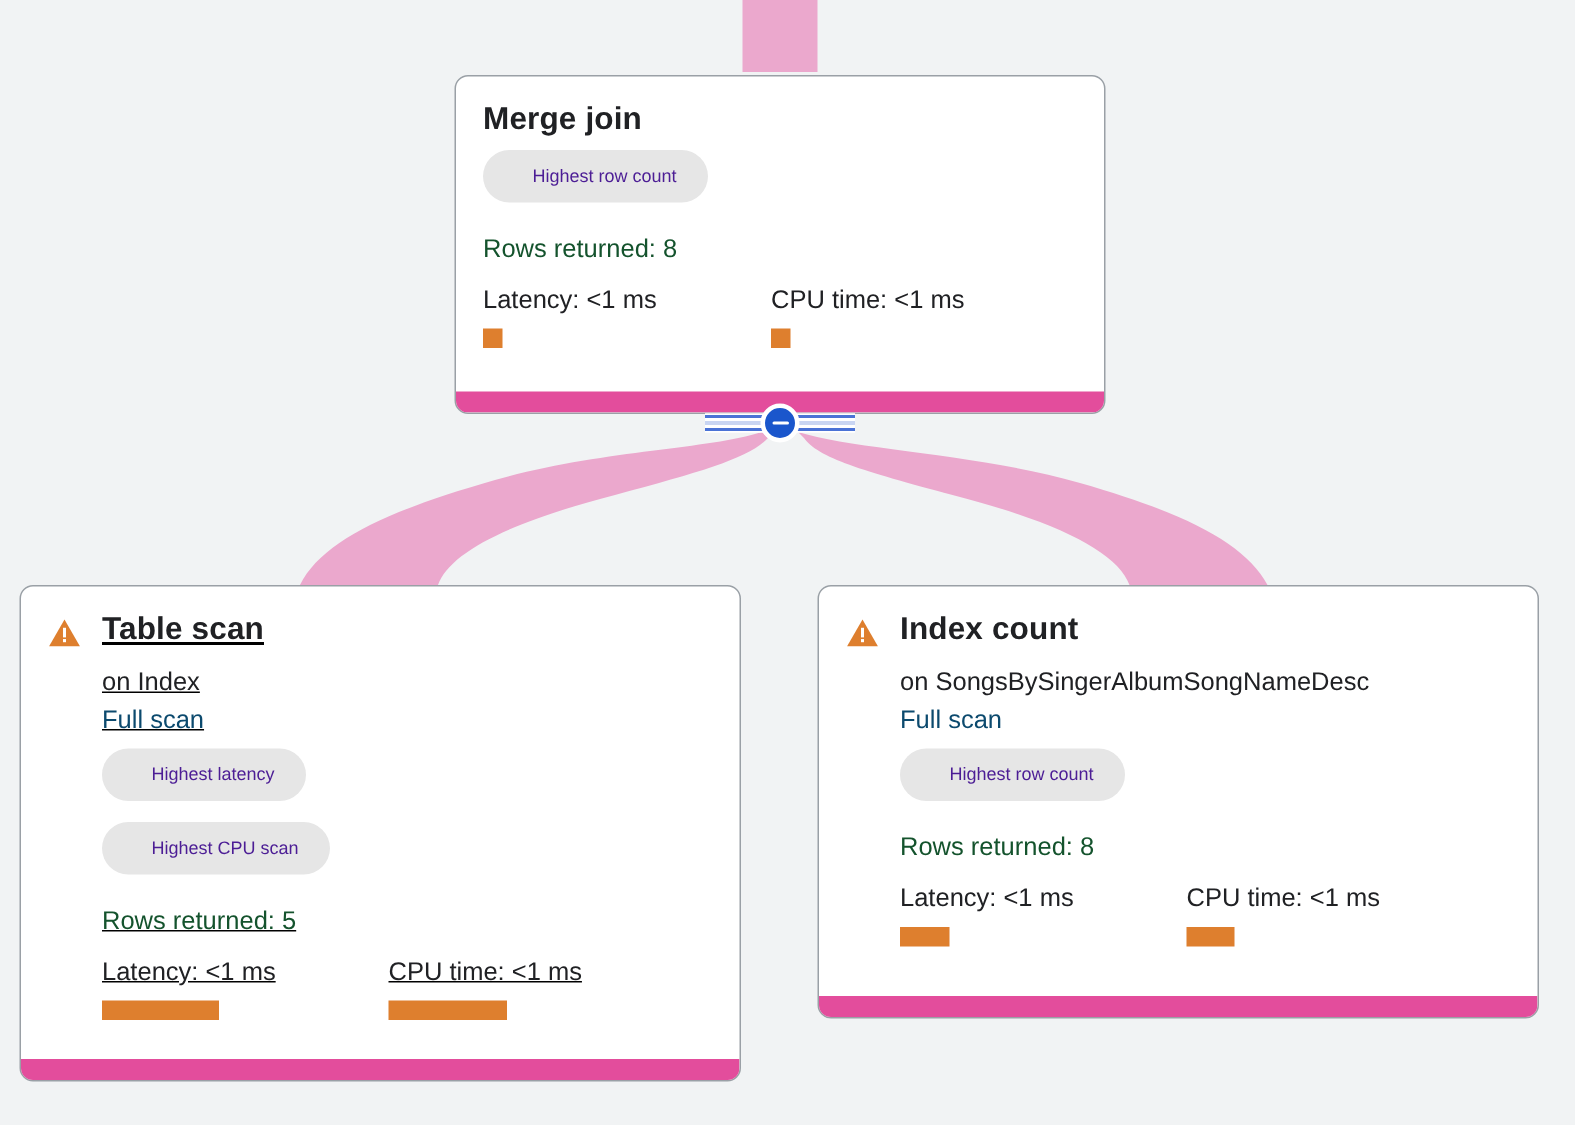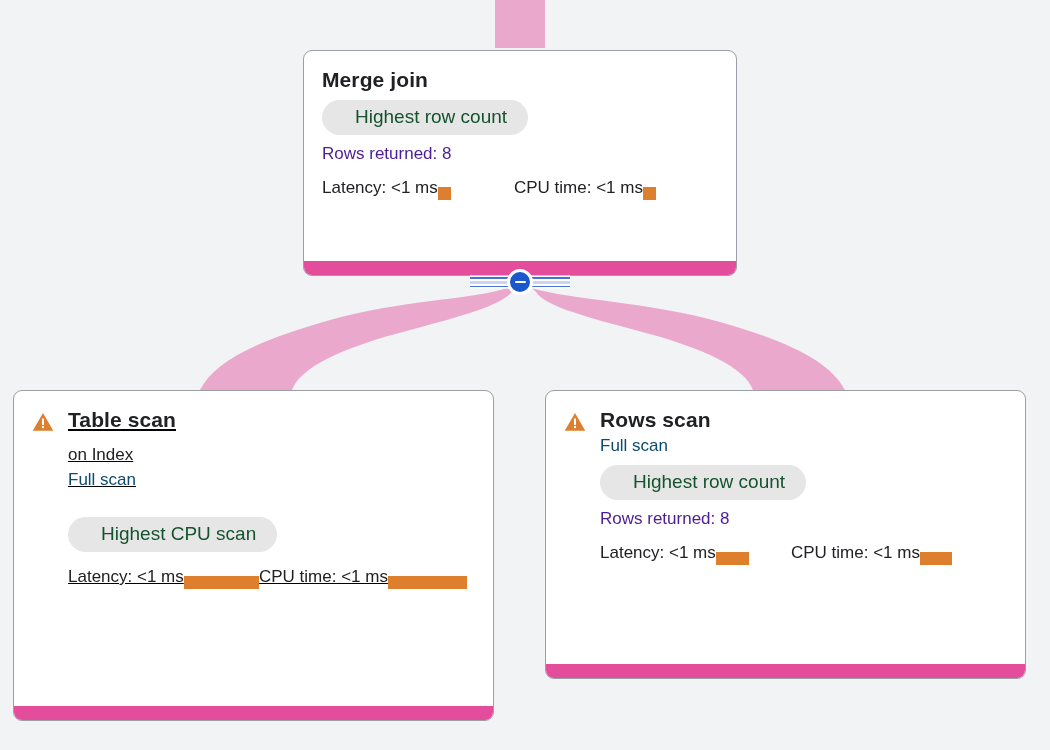--- a/index.html
+++ b/index.html
@@ -77,41 +77,41 @@
     color: #0c4a6e;
     line-height: 24px;
     margin-top: 1px;
   }
   .badges {
     margin-top: 7px;
   }
   .badge {
     display: inline-block;
     background: #e6e6e6;
-    color: #14532d;
-    font-size: 19px;
+    color: #4c1d95;
+    font-size: 12px;
     line-height: 20px;
     border-radius: 18px;
     padding: 7px 21px 8px 33px;
-    margin-bottom: 2px;
+    margin-bottom: 14px;
     white-space: nowrap;
   }
   .rows-returned {
     font-size: 17px;
-    color: #4c1d95;
+    color: #14532d;
     line-height: 22px;
     margin-top: 6px;
   }
   .metrics {
     display: flex;
     margin-top: 13px;
   }
   .metric {
     display: flex;
-    flex-direction: row;
+    flex-direction: column;
   }
   .metric-label {
     font-size: 17px;
     color: #202124;
     line-height: 20px;
     white-space: nowrap;
   }
   .metric-bar {
     height: 13px;
     background: #de7f2e;
@@ -226,23 +226,24 @@
         <svg class="warn-icon" viewBox="0 0 24 24">
           <path d="M12 2.2 L23.2 21.6 L0.8 21.6 Z" fill="#de7f2e"></path>
           <rect x="10.9" y="8.2" width="2.2" height="7.0" fill="#ffffff"></rect>
           <rect x="10.9" y="16.4" width="2.2" height="2.3" fill="#ffffff"></rect>
         </svg>
         <div class="title-block">
           <div class="node-title">Table scan</div>
           <div class="node-sub">on Index</div>
           <div class="node-sub2">Full scan</div>
           <div class="badges">
-            <br>
+            <span class="badge">Highest latency</span><br>
             <span class="badge">Highest CPU scan</span>
           </div>
+          <div class="rows-returned">Rows returned: 5</div>
           <div class="metrics">
             <div class="metric" style="width:191px;">
               <div class="metric-label">Latency: &lt;1 ms</div>
               <div class="metric-bar" style="width:78px;"></div>
             </div>
             <div class="metric">
               <div class="metric-label">CPU time: &lt;1 ms</div>
               <div class="metric-bar" style="width:79px;"></div>
             </div>
           </div>
@@ -254,21 +255,22 @@
 
   <div class="node" style="left:545px; top:390px; width:481px; height:289px;">
     <div class="node-body">
       <div class="node-title-row">
         <svg class="warn-icon" viewBox="0 0 24 24">
           <path d="M12 2.2 L23.2 21.6 L0.8 21.6 Z" fill="#de7f2e"></path>
           <rect x="10.9" y="8.2" width="2.2" height="7.0" fill="#ffffff"></rect>
           <rect x="10.9" y="16.4" width="2.2" height="2.3" fill="#ffffff"></rect>
         </svg>
         <div class="title-block">
-          <div class="node-title">Rows scan</div>
+          <div class="node-title">Index count</div>
+          <div class="node-sub">on SongsBySingerAlbumSongNameDesc</div>
           <div class="node-sub2">Full scan</div>
           <div class="badges">
             <span class="badge">Highest row count</span>
           </div>
           <div class="rows-returned">Rows returned: 8</div>
           <div class="metrics">
             <div class="metric" style="width:191px;">
               <div class="metric-label">Latency: &lt;1 ms</div>
               <div class="metric-bar" style="width:33px;"></div>
             </div>

